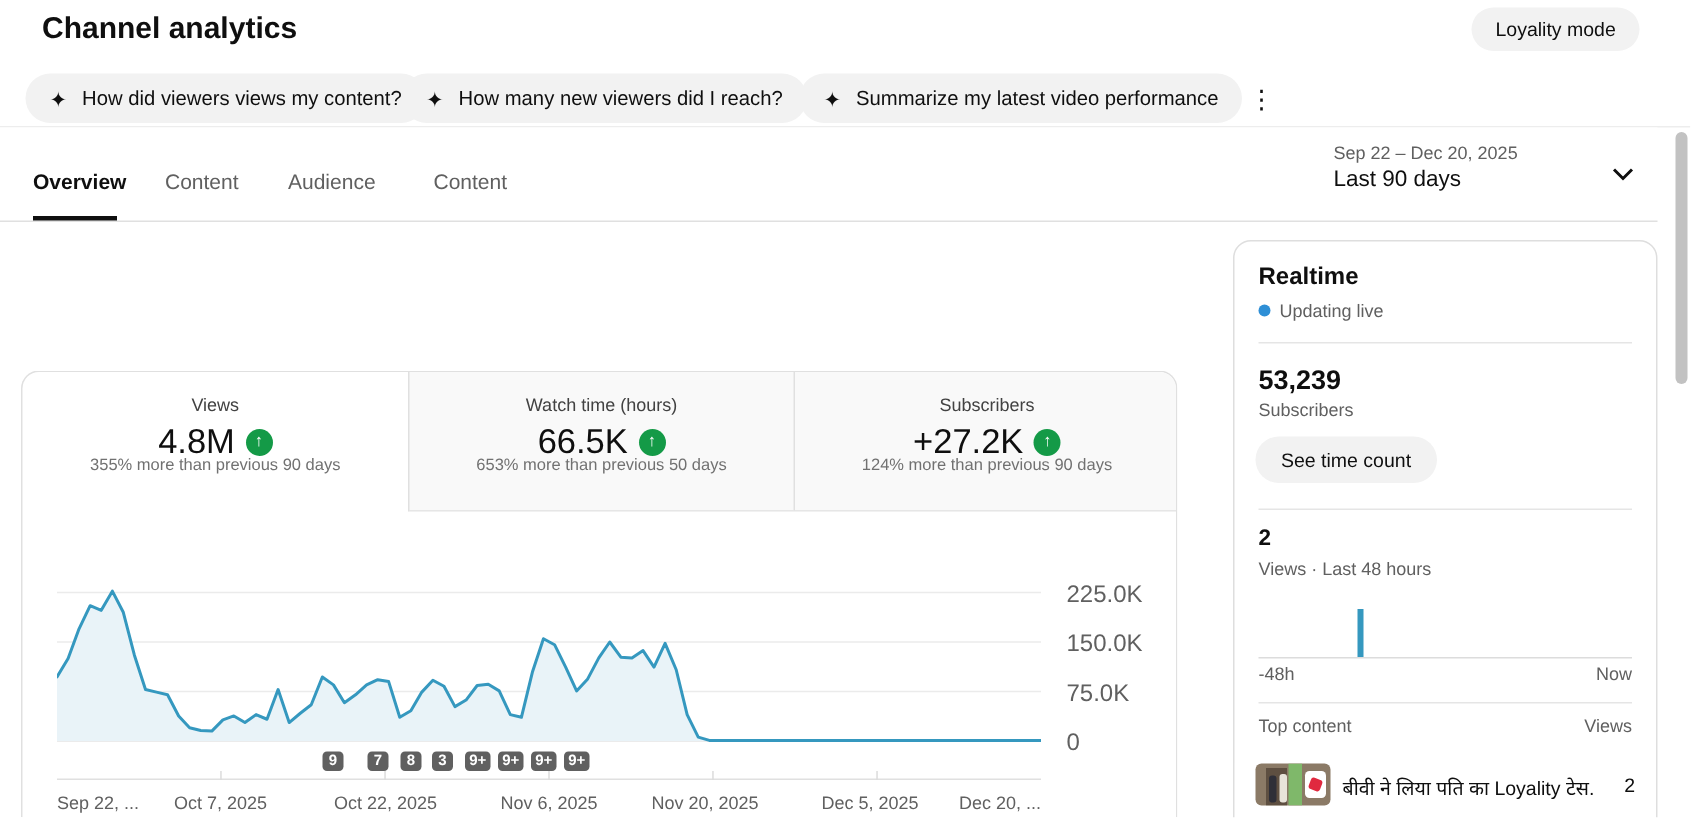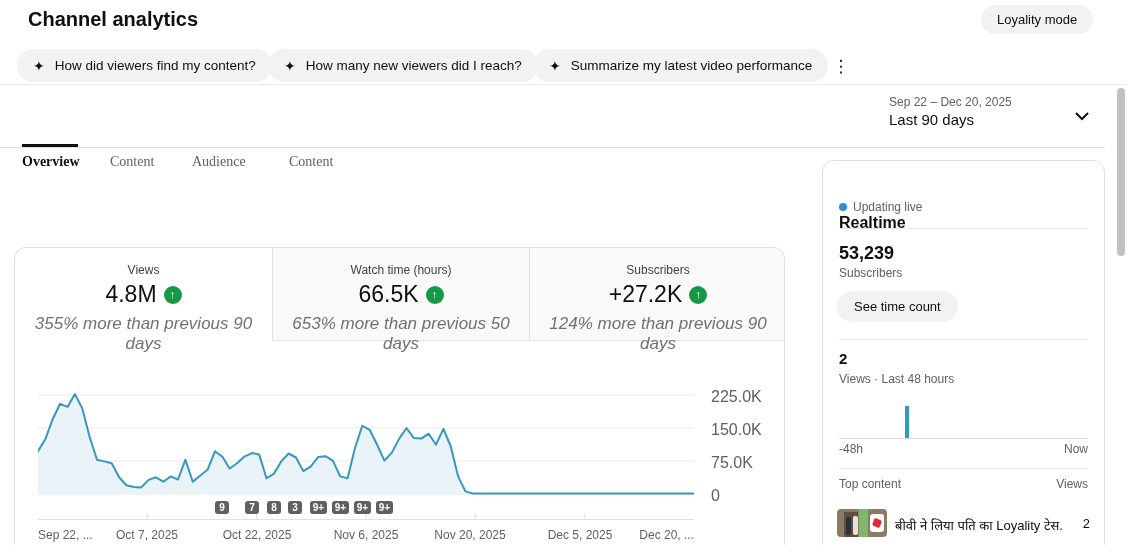--- a/index.html
+++ b/index.html
@@ -11,50 +11,50 @@
   .advanced-btn{position:absolute;left:981px;top:5px;height:29px;padding:0 16px;background:#f2f2f2;border:none;border-radius:15px;font-size:13px;color:#0f0f0f;display:flex;align-items:center;font-family:inherit;cursor:pointer;}
 
   
   .chip{position:absolute;top:49px;height:33px;background:#f2f2f2;border:none;border-radius:17px;display:flex;align-items:center;gap:10px;padding:0 16px;font-size:13.5px;color:#0f0f0f;font-family:inherit;cursor:pointer;white-space:nowrap;}
   .chip .spark{font-size:14px;line-height:1;}
   .kebab{position:absolute;left:829px;top:53px;width:24px;height:26px;border:none;background:transparent;font-size:17px;color:#0f0f0f;cursor:pointer;padding:0;}
   .hdr-divider{position:absolute;left:0;top:84px;width:1127px;height:1px;background:#ededed;}
 
   
   .tabbar{position:absolute;left:0;top:85px;width:1105px;height:62px;border-bottom:1px solid #e0e0e0;background:#fff;}
-  .tab{position:absolute;top:28px;background:none;border:none;font-family:Liberation Serif, serif;font-size:14px;color:#606060;cursor:pointer;padding:0;margin-top:41px;}
+  .tab{position:absolute;top:28px;background:none;border:none;font-family:Liberation Sans, sans-serif;font-size:14px;color:#606060;cursor:pointer;padding:0;}
   .tab.active{color:#0f0f0f;font-weight:700;}
   .tab-underline{position:absolute;left:22px;top:59px;width:56px;height:3px;background:#0f0f0f;}
   .date-picker{position:absolute;left:875px;top:90px;width:230px;height:52px;cursor:pointer;}
   .date-range{position:absolute;left:14px;top:5px;font-size:12px;color:#606060;}
   .date-preset{position:absolute;left:14px;top:21px;font-size:15px;color:#0f0f0f;}
   .chevron{position:absolute;left:195px;top:14px;width:24px;height:24px;}
 
   
   .headline{position:absolute;left:14px;top:178px;width:771px;text-align:center;font-size:23px;font-weight:700;}
 
   
   .main-card{position:absolute;left:14px;top:247px;width:771px;height:298px;border:1px solid #e0e0e0;border-bottom:none;border-radius:12px 12px 0 0;box-sizing:border-box;background:#fff;overflow:hidden;}
   .metric-cell{position:absolute;top:0;width:257px;height:93px;box-sizing:border-box;text-align:center;cursor:pointer;}
   .metric-cell.inactive{background:#f9f9f9;border-left:1px solid #e0e0e0;border-bottom:1px solid #e6e6e6;}
   .metric-label{position:absolute;left:0;top:15px;width:100%;font-size:12px;color:#424242;}
   .metric-value-row{position:absolute;left:0;top:33px;width:100%;display:flex;justify-content:center;align-items:center;gap:7px;font-size:23px;font-weight:500;color:#0f0f0f;}
   .up-circle{width:18px;height:18px;border-radius:50%;background:#149a47;color:#fff;font-size:11px;font-weight:700;display:inline-flex;align-items:center;justify-content:center;line-height:1;}
-  .metric-delta{position:absolute;left:0;top:66px;width:100%;font-size:17px;font-style:italic;color:#717171;}
+  .metric-delta{position:absolute;left:0;top:56px;width:100%;font-size:11px;color:#717171;}
 
   .chart-svg{position:absolute;left:23px;top:134px;}
   .y-label{position:absolute;left:696px;width:60px;font-size:16px;color:#606060;}
   .badge{position:absolute;top:253px;height:13px;background:#606060;color:#fff;font-size:10px;font-weight:700;border-radius:3px;display:flex;align-items:center;justify-content:center;cursor:pointer;}
   .x-label{position:absolute;top:280px;font-size:12px;color:#606060;white-space:nowrap;}
   .x-center{transform:translateX(-50%);}
   .x-right{transform:translateX(-100%);}
 
   
   .rt-card{position:absolute;left:822px;top:160px;width:283px;height:400px;border:1px solid #dedede;border-radius:12px;box-sizing:border-box;background:#fff;}
-  .rt-title{position:absolute;left:16px;top:15px;font-size:16px;font-weight:700;margin-top:38px;}
+  .rt-title{position:absolute;left:16px;top:15px;font-size:16px;font-weight:700;}
   .rt-status{position:absolute;left:16px;top:39px;font-size:12px;color:#606060;display:flex;align-items:center;gap:6px;}
   .live-dot{width:8px;height:8px;border-radius:50%;background:#2e8fd6;display:inline-block;}
   .rt-div{position:absolute;left:16px;width:249px;height:1px;background:#e5e5e5;}
   .rt-subs{position:absolute;left:16px;top:82px;font-size:18px;font-weight:700;}
   .rt-subs-label{position:absolute;left:16px;top:105px;font-size:12px;color:#606060;}
   .live-count-btn{position:absolute;left:14px;top:130px;height:31px;padding:0 17px;background:#f2f2f2;border:none;border-radius:16px;font-family:inherit;font-size:13px;font-weight:500;color:#0f0f0f;cursor:pointer;}
   .rt-views{position:absolute;left:16px;top:189px;font-size:15px;font-weight:700;}
   .rt-views-label{position:absolute;left:16px;top:211px;font-size:12px;color:#606060;}
   .mini-chart{position:absolute;left:16px;top:235px;width:249px;height:42px;border-bottom:1px solid #dcdcdc;}
   .mini-bar{position:absolute;bottom:0;width:4px;background:#3598bf;}
@@ -77,21 +77,21 @@
 </head>
 <body>
 
 <div class="screen">
 
   <div class="page-title">Channel analytics</div>
   <button class="advanced-btn">Loyality mode</button>
 
   <button class="chip" style="left:17px;">
     <span class="spark">✦</span>
-    <span>How did viewers find my content?</span>
+    <span>How did viewers views my content?</span>
   </button>
   <button class="chip" style="left:268px;">
     <span class="spark">✦</span>
     <span>How many new viewers did I reach?</span>
   </button>
   <button class="chip" style="left:533px;">
     <span class="spark">✦</span>
     <span>Summarize my latest video performance</span>
   </button>
   <button class="kebab">⋮</button>

